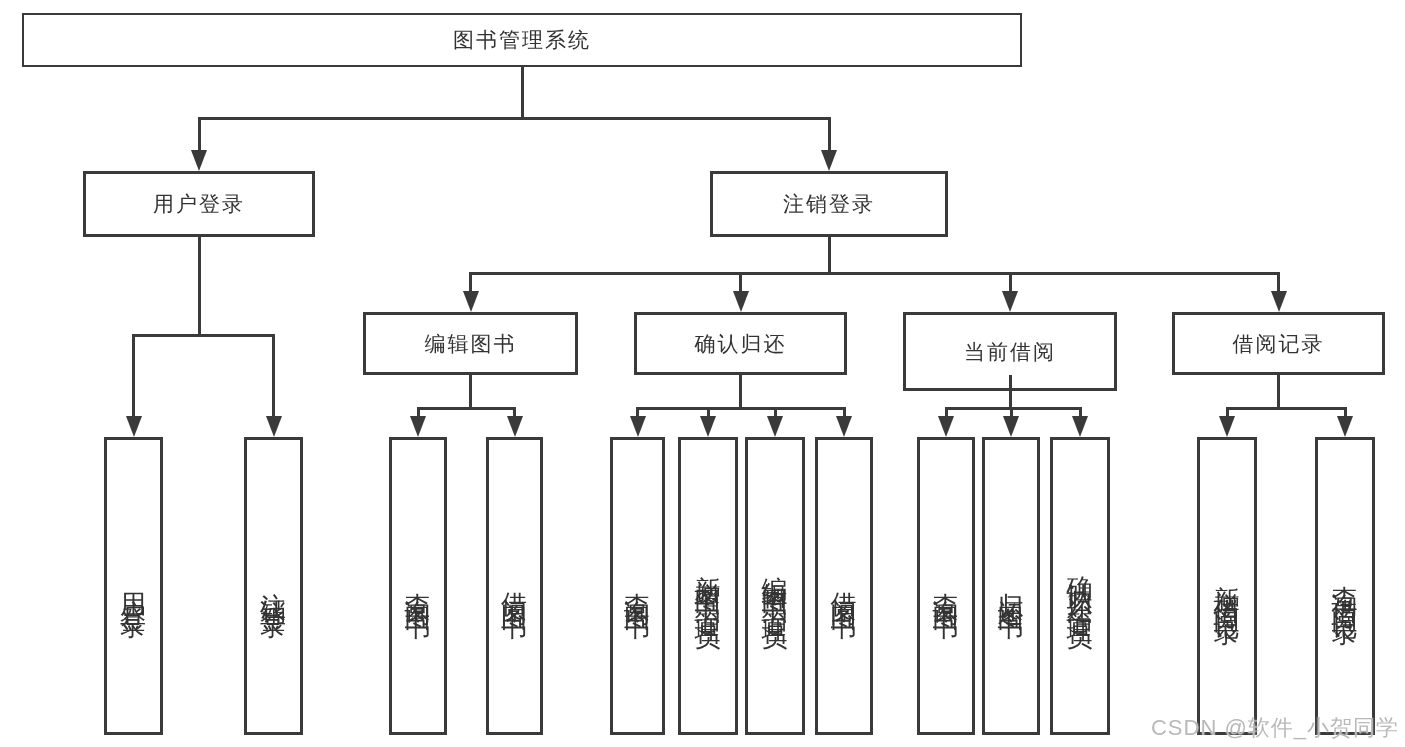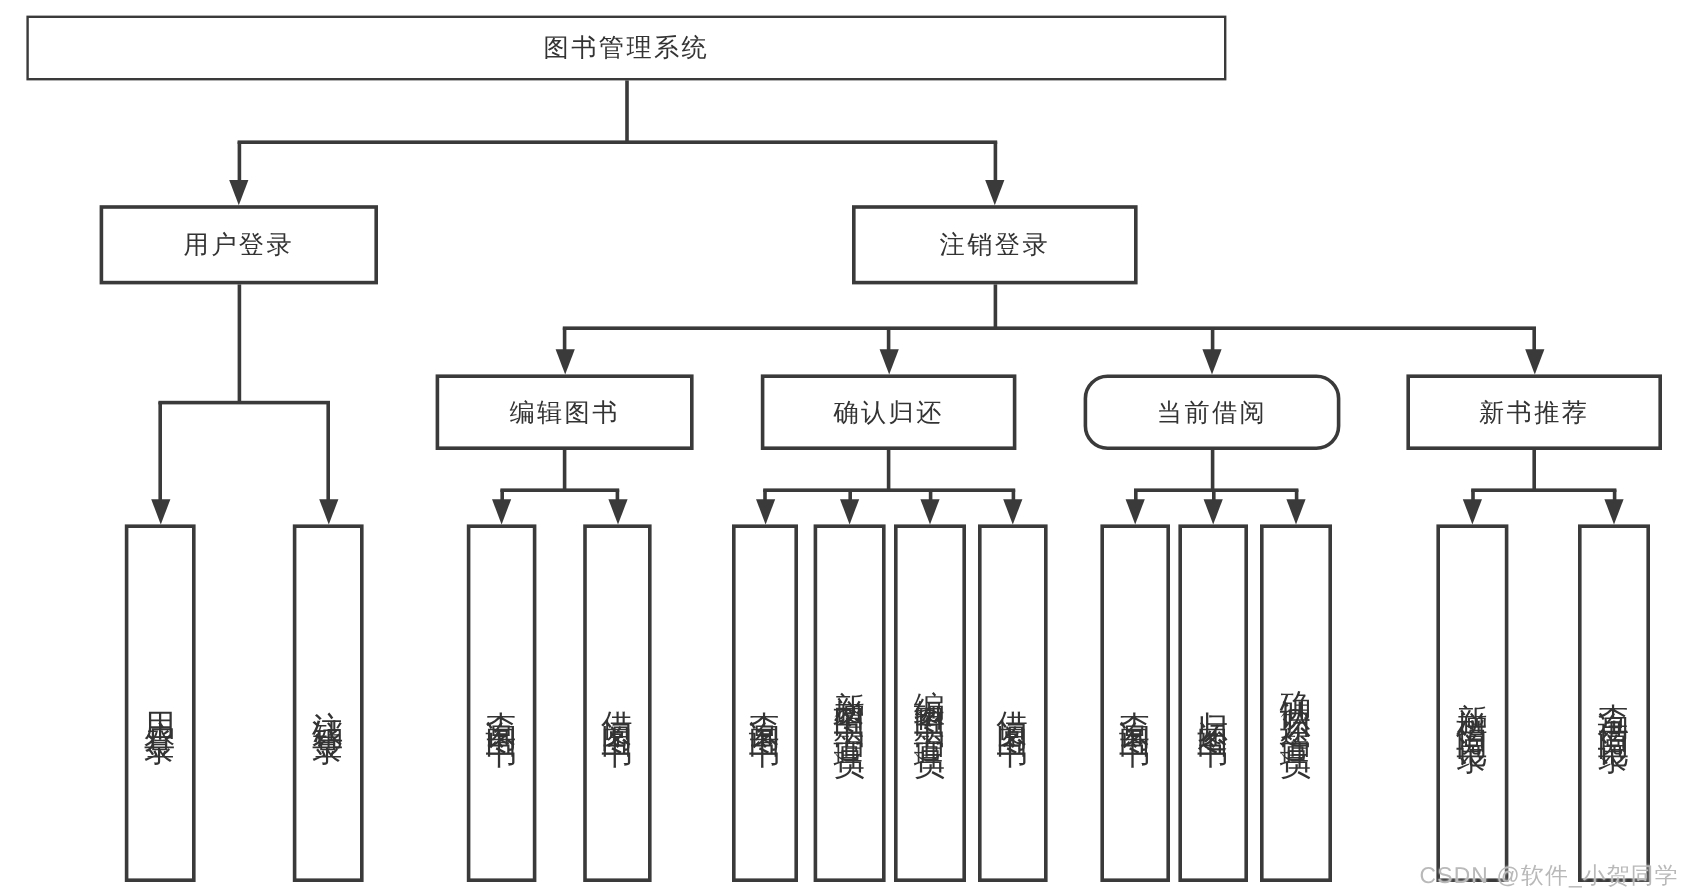--- a/index.html
+++ b/index.html
@@ -47,39 +47,39 @@
     position:absolute;
     width:0;height:0;
     border-left:8px solid transparent;
     border-right:8px solid transparent;
     border-top:21px solid var(--line);
   }
   .watermark{
     position:absolute;
     right:6px;
     bottom:4px;
-    font-size:19px;
+    font-size:22px;
     letter-spacing:1px;
     color:var(--wm);
     text-shadow:0 0 2px #ffffff;
     white-space:nowrap;
   }
 </style>
 </head>
 <body>
 
 <div class="canvas">
   <div id="diagram-layer">
       <div class="node h" style="border-width: 2px; left: 22px; top: 13px; width: 1000px; height: 54px;">图书管理系统</div>
       <div class="node h" style="border-width: 3px; left: 83px; top: 171px; width: 232px; height: 66px;">用户登录</div>
       <div class="node h" style="border-width: 3px; left: 710px; top: 171px; width: 238px; height: 66px;">注销登录</div>
       <div class="node h" style="border-width: 3px; left: 363px; top: 312px; width: 215px; height: 63px;">编辑图书</div>
       <div class="node h" style="border-width: 3px; left: 634px; top: 312px; width: 213px; height: 63px;">确认归还</div>
-      <div class="node h" style="border-width: 3px; left: 903px; top: 312px; width: 214px; height: 63px; border-radius: 20px;">当前借阅</div>
-      <div class="node h" style="border-width: 3px; left: 1172px; top: 312px; width: 213px; height: 63px;">新书推荐</div>
+      <div class="node h" style="border-width: 3px; left: 903px; top: 312px; width: 214px; height: 79px;">当前借阅</div>
+      <div class="node h" style="border-width: 3px; left: 1172px; top: 312px; width: 213px; height: 63px;">借阅记录</div>
       <div class="node v" style="border-width: 3px; left: 104px; top: 437px; width: 59px; height: 298px;">用户登录</div>
       <div class="node v" style="border-width: 3px; left: 244px; top: 437px; width: 59px; height: 298px;">注销登录</div>
       <div class="node v" style="border-width: 3px; left: 389px; top: 437px; width: 58px; height: 298px;">查询图书</div>
       <div class="node v" style="border-width: 3px; left: 486px; top: 437px; width: 57px; height: 298px;">借阅图书</div>
       <div class="node v" style="border-width: 3px; left: 610px; top: 437px; width: 55px; height: 298px;">查询图书</div>
       <div class="node v" style="border-width: 3px; left: 678px; top: 437px; width: 60px; height: 298px;">新增图书（管理员）</div>
       <div class="node v" style="border-width: 3px; left: 745px; top: 437px; width: 60px; height: 298px;">编辑图书（管理员）</div>
       <div class="node v" style="border-width: 3px; left: 815px; top: 437px; width: 58px; height: 298px;">借阅图书</div>
       <div class="node v" style="border-width: 3px; left: 917px; top: 437px; width: 58px; height: 298px;">查询图书</div>
       <div class="node v" style="border-width: 3px; left: 982px; top: 437px; width: 58px; height: 298px;">归还图书</div>

